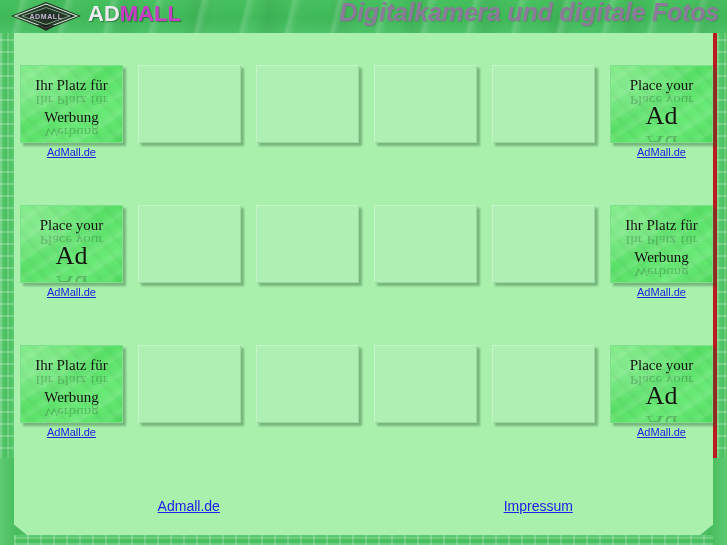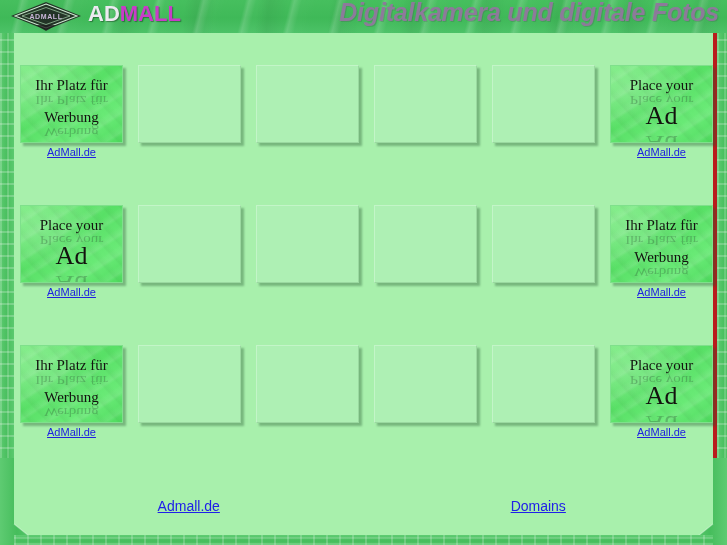--- a/index.html
+++ b/index.html
@@ -420,17 +420,17 @@
           </defs>
           <path d="M34,0 L20,0 L20,66 L0,82 L0,87 L34,87 Z" fill="url(#gr)"></path>
           <path d="M20,66 L0,82" stroke="rgba(255,255,255,0.35)" stroke-width="1.2" fill="none"></path>
         </svg>
       </div>
       <div id="footer-bottom-bar"></div>
     </div>
 
     <div id="footer-nav">
         <div class="slot"><a class="footer-link" href="#">Admall.de</a></div>
-        <div class="slot"><a class="footer-link" href="#">Domains</a></div>
+        <div class="slot"><a class="footer-link" href="#">Impressum</a></div>
       </div>
 
   </div>
 </div>
 
 </body></html>

